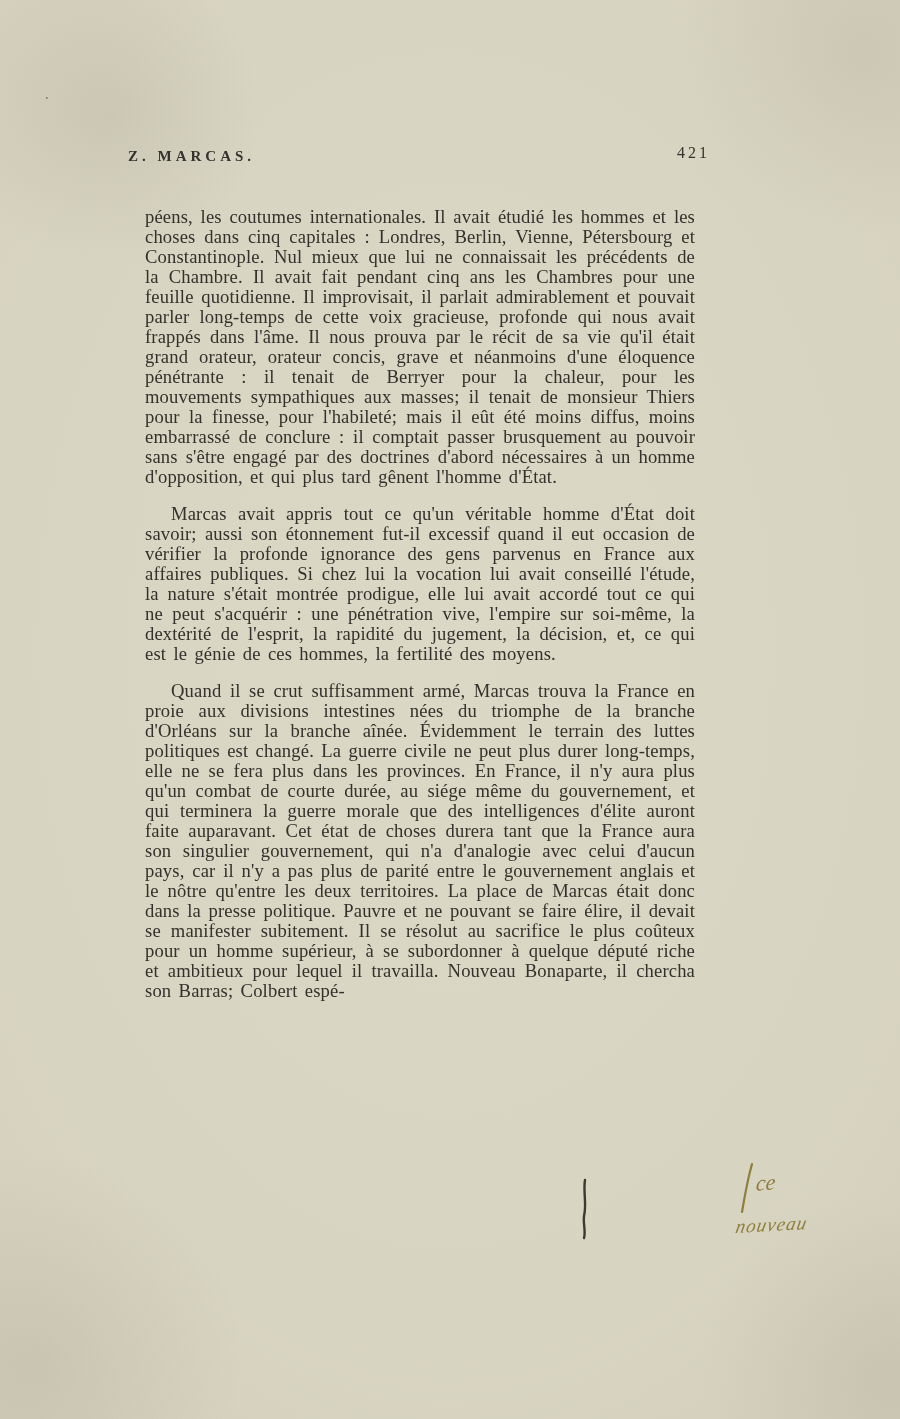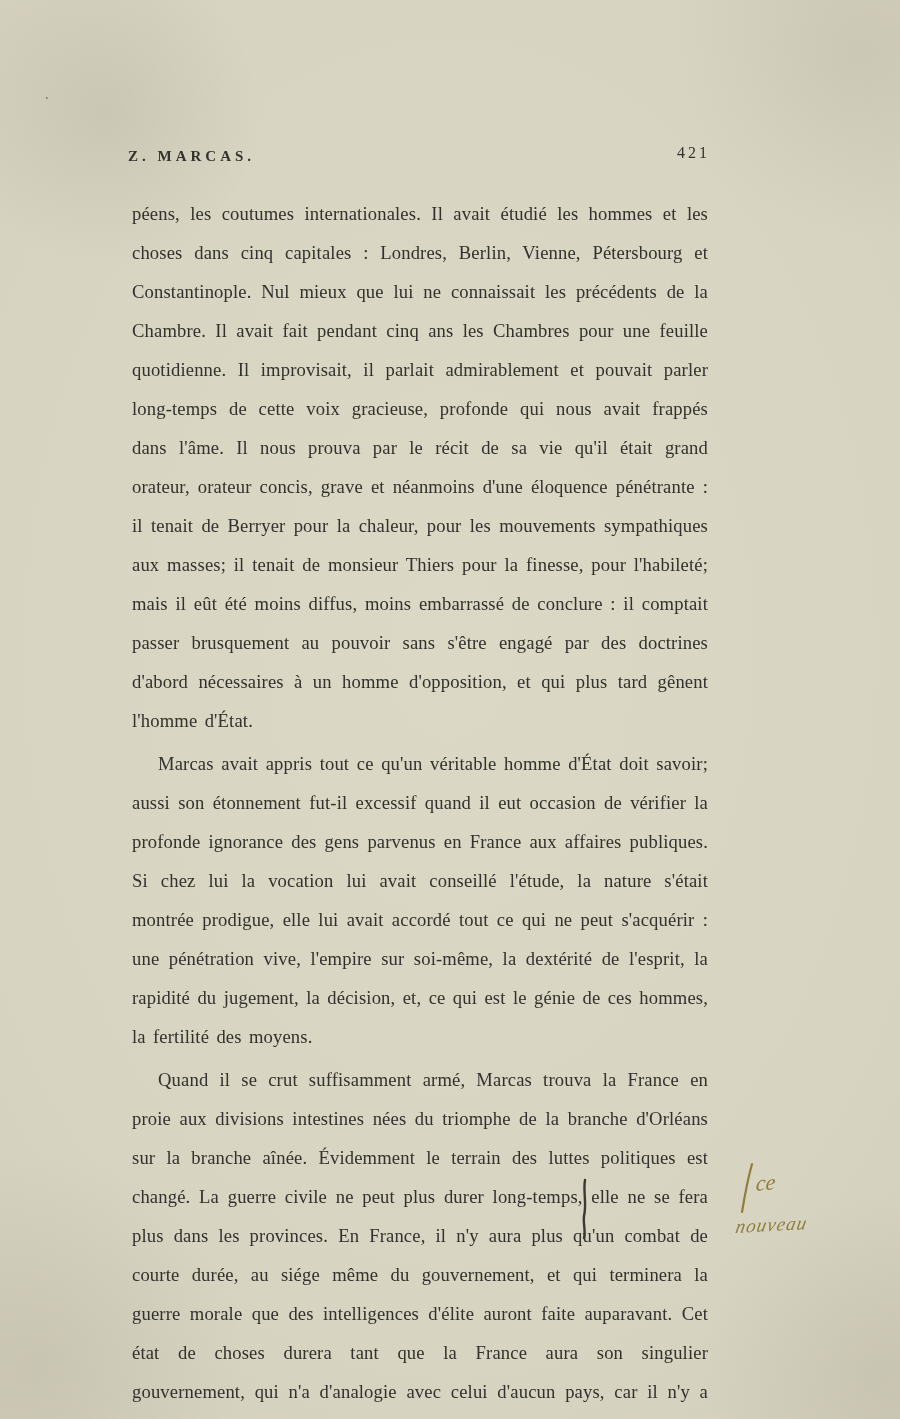--- a/index.html
+++ b/index.html
@@ -57,23 +57,23 @@
     letter-spacing: 3px;
     color: #34332d;
   }
   .text-block {
     position: absolute;
     top: 190px;
     left: 128px;
     width: 584px;
   }
   .text-block p {
-    margin: 4px;
+    margin: 17px;
     font-size: 18.6px;
-    line-height: 39px;
+    line-height: 20px;
     text-align: justify;
     letter-spacing: 0.15px;
     word-spacing: 2.5px;
     color: #32312b;
   }
   .text-block p.indent {
     text-indent: 1.4em;
   }
   
   .marginalia {

